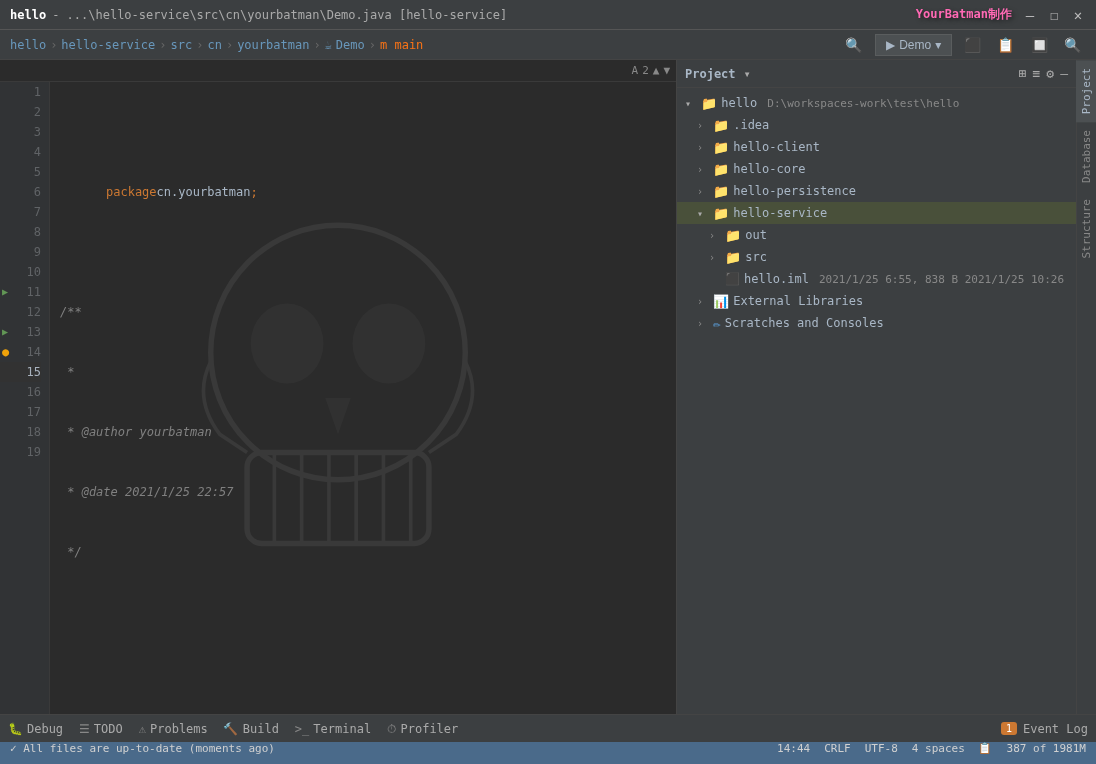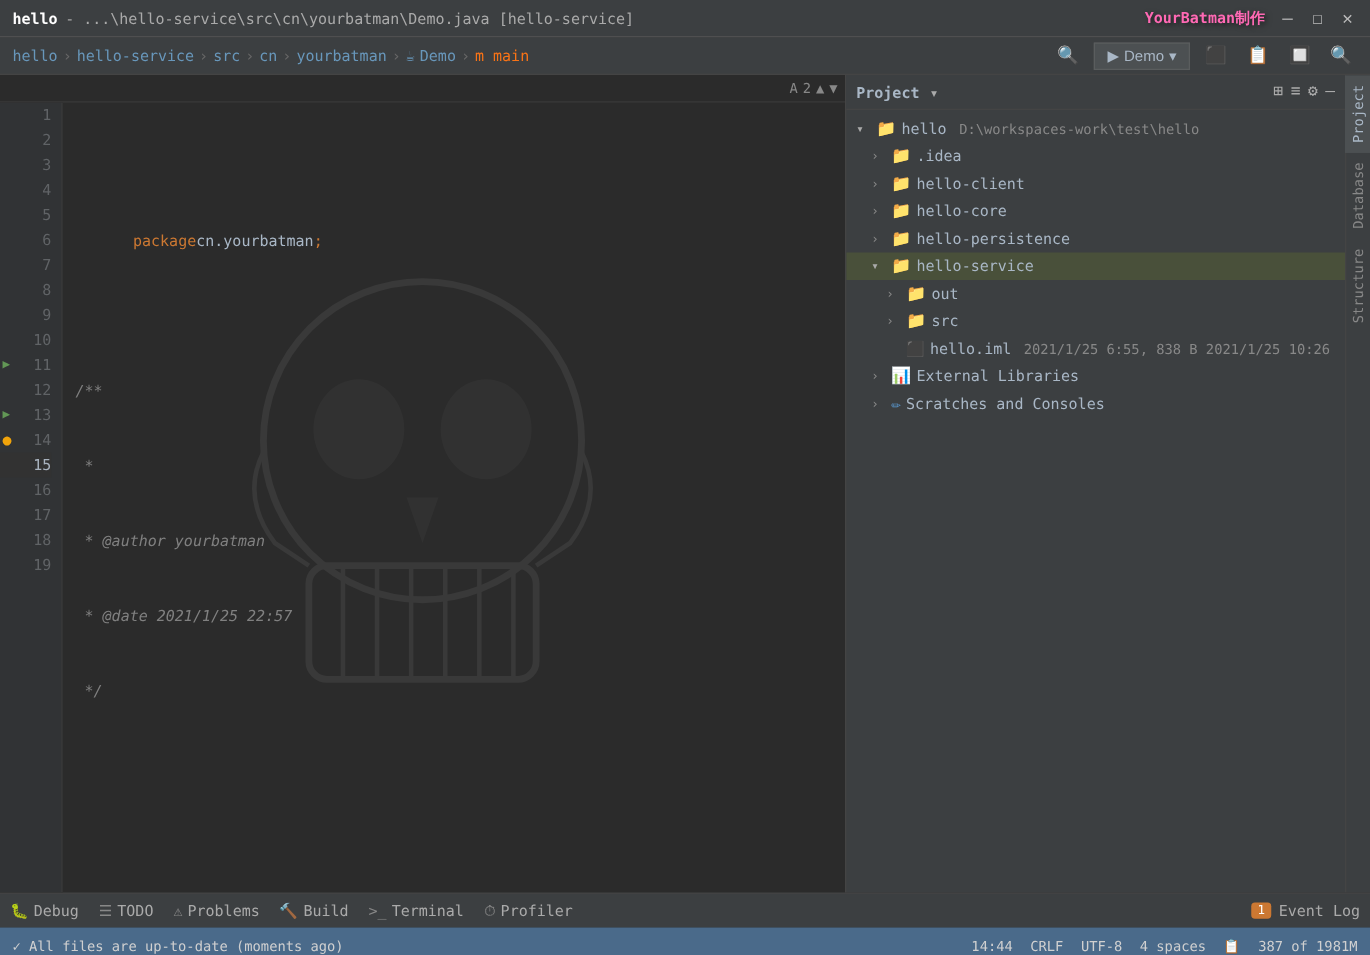--- a/index.html
+++ b/index.html
@@ -331,21 +331,21 @@
       padding: 1px 5px;
       border-radius: 3px;
       margin-right: 2px;
     }
 
     
     .status-bar {
       height: 22px;
       background: #4a6a8a;
       display: flex;
-      align-items: flex-end;
+      align-items: flex-start;
       padding: 0 10px;
       font-size: 11px;
       color: #d0d0d0;
       flex-shrink: 0;
       gap: 32px;
     }
     .status-bar .status-left { flex: 1; }
     .status-bar .status-right {
       display: flex;
       gap: 14px;

